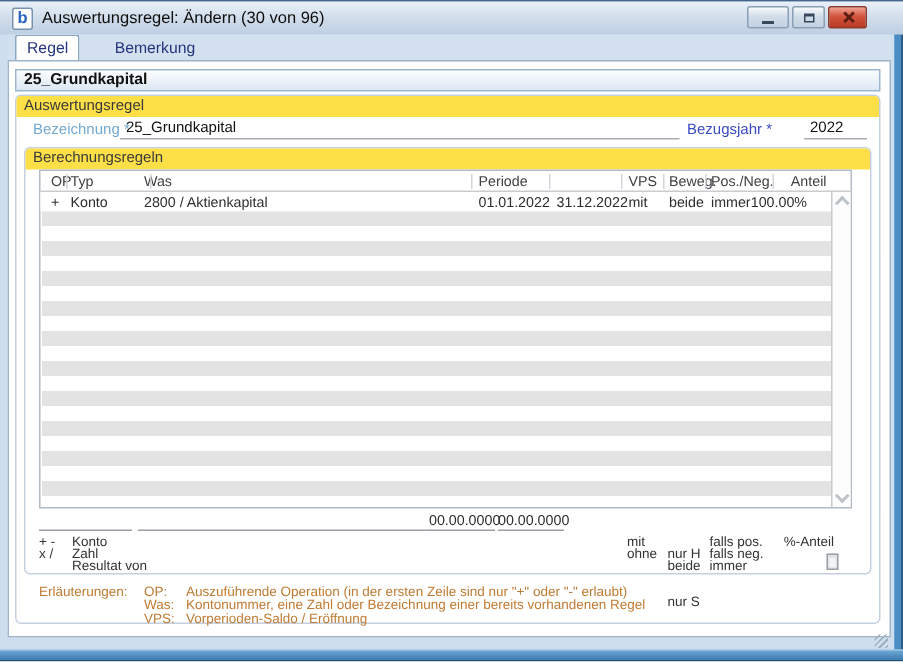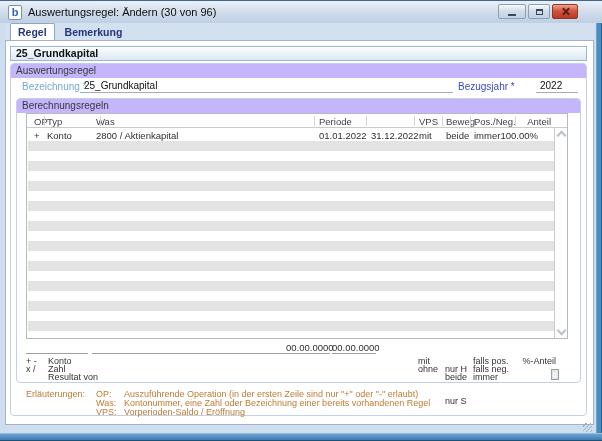--- a/index.html
+++ b/index.html
@@ -19,40 +19,40 @@
   .wbtn.min{width:28px;} .wbtn.max{width:22px;} .wbtn.close{width:26px;
     background:linear-gradient(#f0a492,#d4553e 45%,#b83a26);border-color:#8c3a2a;}
   .g-min{width:8px;height:2px;background:#36485a;margin-top:6px;}
   .g-max{width:7px;height:6px;border:1px solid #36485a;border-top-width:2px;background:transparent;}
   .g-close{position:relative;width:9px;height:9px;}
   .g-close::before,.g-close::after{content:"";position:absolute;left:4px;top:0;width:2px;height:9px;background:#5e1f15;}
   .g-close::before{transform:rotate(45deg);} .g-close::after{transform:rotate(-45deg);}
 
   .tabstrip{position:absolute;left:5px;top:22px;right:8px;height:17px;display:flex;align-items:flex-end;
     padding-left:5px;background:#d2e0ef;}
-  .tab{font-size:10.5px;color:#26357e;padding:2px 7px;margin-right:3px;cursor:default;font-weight:bold;}
+  .tab{font-size:10.5px;color:#26357e;padding:2px 7px;margin-right:16px;cursor:default;}
   .tab.active{background:#fff;border:1px solid #8fa8c2;border-bottom:none;border-radius:2px 2px 0 0;
     position:relative;z-index:3;}
   .panel{position:absolute;left:5px;top:39px;right:8px;bottom:16px;background:#fff;border:1px solid #9fb4ca;}
 
   .edge-right{position:absolute;top:22px;right:0;width:8px;bottom:8px;
     background:linear-gradient(to right,#cfdeee 0 2px,#6aa4d4 2px 3px,#4a8cc4 3px 7px,#2f5d85 7px 8px);}
   .edge-bottom{position:absolute;left:0;right:0;bottom:0;height:8px;
     background:linear-gradient(#6aa4d4,#3f7cb0);border-top:1px solid #8fbcdf;border-bottom:1px solid #24506f;}
   .grip{position:absolute;right:10px;bottom:9px;width:9px;height:9px;
     background:repeating-linear-gradient(135deg,transparent 0 2px,#9fb0c0 2px 3px);}
 
   
   .rule-title{position:absolute;left:10px;top:45px;width:577px;height:15px;
     background:linear-gradient(#fbfdfe,#dce8f4);border:1px solid #9cb6d2;
     font-size:10.5px;font-weight:bold;color:#111;line-height:13px;padding-left:5px;}
   .group{position:absolute;border:1px solid #c4d0e0;border-radius:4px;background:transparent;}
   .group.outer{left:10px;top:62px;width:577px;height:353px;}
   .group.inner{left:16px;top:97px;width:565px;height:285px;}
-  .group-head{height:14px;background:#c4b5fd;border-radius:3px 3px 0 0;
+  .group-head{height:14px;background:#fde047;border-radius:3px 3px 0 0;
     font-size:10px;color:#3a3a3a;padding:1px 0 0 5px;}
 
   .lbl{position:absolute;font-size:10px;white-space:nowrap;}
   .lbl.light{color:#74a9cf;} .lbl.blue{color:#3a49c4;}
   .uinput{position:absolute;height:13px;border-bottom:1px solid #a8adb3;font-size:10px;color:#101010;
     white-space:nowrap;padding-left:4px;}
   .uinput.right{text-align:left;padding-right:2px;}
 
   
   .tbl{position:absolute;left:26px;top:112px;width:542px;height:226px;border:1px solid #b2bac4;background:#fff;}

